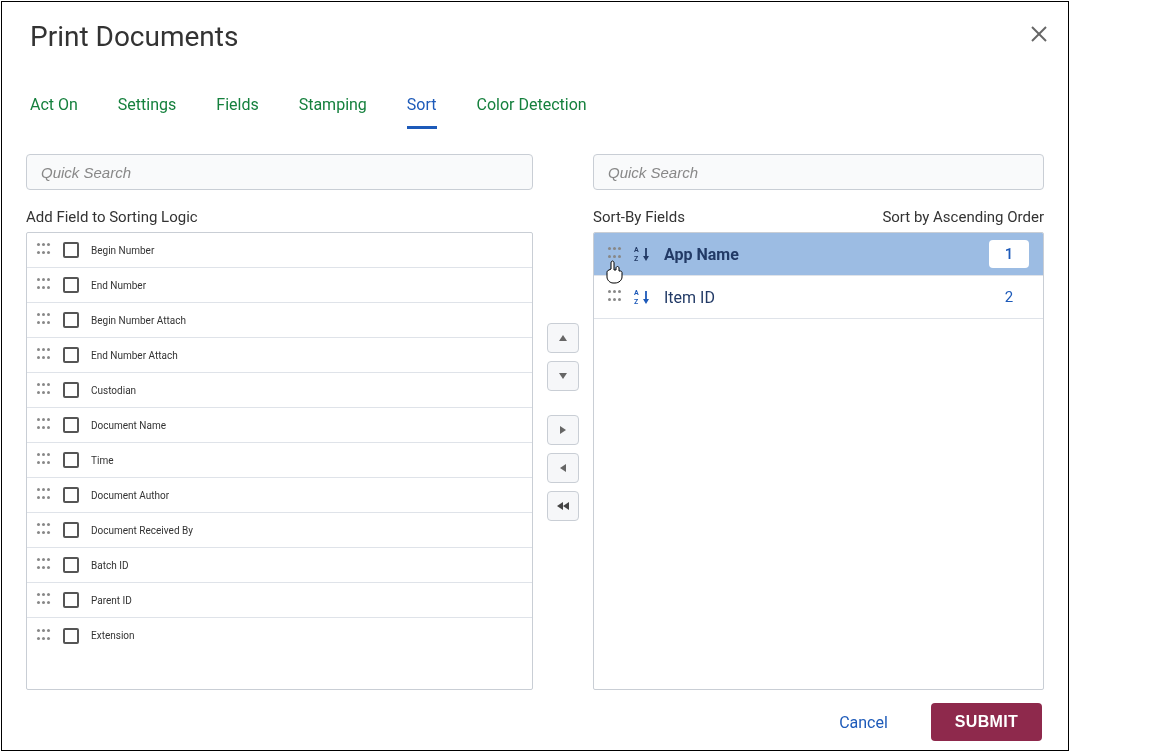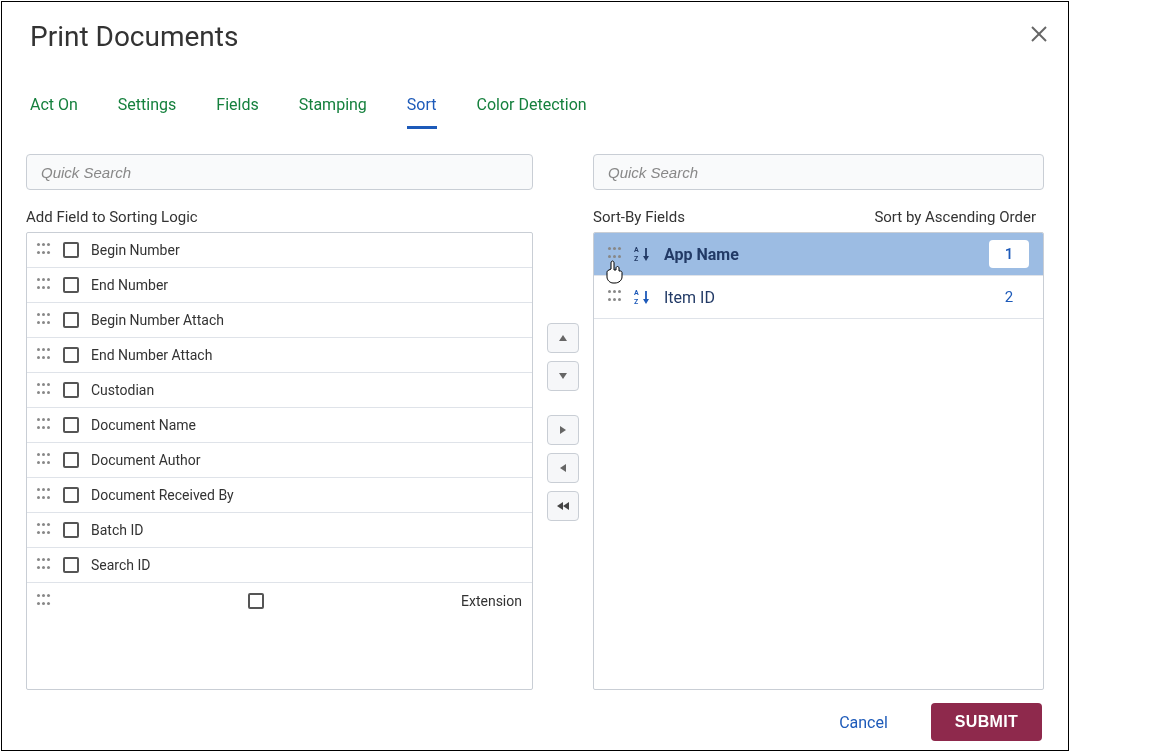--- a/index.html
+++ b/index.html
@@ -13,28 +13,28 @@
   .tabs { display: flex; gap: 40px; padding: 0 28px; border-bottom: 1px solid transparent; margin-top: 28px; }
   .tab { font-size: 16px; color: #15803d; padding: 4px 0 12px 0; cursor: pointer; border-bottom: 3px solid transparent; }
   .tab.active { color: #1d5ab9; border-bottom-color: #1d5ab9; }
   .body { display: flex; padding: 24px 24px 0 24px; gap: 8px; height: 560px; }
   .col-left { width: 507px; display: flex; flex-direction: column; }
   .col-mid { width: 44px; display: flex; flex-direction: column; gap: 8px; justify-content: center; align-items: center; }
   .col-right { flex: 1; display: flex; flex-direction: column; }
   .search { width: 100%; height: 36px; border: 1px solid #c9ced5; border-radius: 4px; padding: 0 14px; font-size: 15px; font-style: italic; color: #555; background: #f9fafb; }
   .search::placeholder { color: #888; font-style: italic; }
   .panel-label { font-size: 15px; color: #333; margin: 18px 0 6px 0; }
-  .right-labels { display: flex; justify-content: space-between; margin: 18px 8px 6px 0; font-size: 15px; color: #333; }
+  .right-labels { display: flex; justify-content: space-between; margin: 18px 0 6px 0; font-size: 15px; color: #333; }
   .list { border: 1px solid #c9ced5; border-radius: 2px; flex: 1; overflow-y: scroll; overflow-x: hidden; }
   .right-list { border: 1px solid #c9ced5; border-radius: 2px; flex: 1; overflow: hidden; }
   .list::-webkit-scrollbar { width: 12px; }
   .list::-webkit-scrollbar-track { background: #f1f1f1; }
   .list::-webkit-scrollbar-thumb { background: #b4b6ba; border-radius: 6px; }
-  .row { display: flex; align-items: center; height: 35px; border-bottom: 1px solid #dfe3e9; padding: 0 10px; gap: 12px; font-size: 14px; color: #333; }
-  .row:last-child { border-bottom: none; justify-content: space-between; }
+  .row { display: flex; align-items: center; height: 35px; border-bottom: 1px solid #dfe3e9; padding: 0 10px; gap: 12px; font-size: 10px; color: #333; }
+  .row:last-child { border-bottom: none; }
   .drag { width: 14px; height: 14px; display: inline-flex; flex-wrap: wrap; gap: 2px; cursor: grab; flex-shrink: 0; }
   .drag span { width: 3px; height: 3px; background: #888; border-radius: 50%; }
   .checkbox { width: 16px; height: 16px; border: 2px solid #555; border-radius: 2px; cursor: pointer; flex-shrink: 0; }
   .sort-row { display: flex; align-items: center; height: 43px; border-bottom: 1px solid #dfe3e9; padding: 0 14px; gap: 12px; font-size: 16px; }
   .sort-row.selected { background: #9cbce3; color: #223a66; }
   .sort-row .sort-label { flex: 1; color: #223a66; }
   .sort-row.selected .sort-label { color: #223a66; font-weight: 700; }
   .sort-order { width: 40px; height: 28px; display: inline-flex; align-items: center; justify-content: center; font-size: 15px; color: #1d5ab9; }
   .sort-row.selected .sort-order { background: #fff; border-radius: 4px; color: #1d5ab9; font-weight: 500; }
   .az-icon { width: 18px; height: 18px; flex-shrink: 0; }
@@ -149,20 +149,32 @@
           <div class="row">
             <span class="drag">
               <span></span>
               <span></span>
               <span></span>
               <span></span>
               <span></span>
               <span></span>
             </span>
             <span class="checkbox"></span>
+            <span>Time</span>
+          </div>
+          <div class="row">
+            <span class="drag">
+              <span></span>
+              <span></span>
+              <span></span>
+              <span></span>
+              <span></span>
+              <span></span>
+            </span>
+            <span class="checkbox"></span>
             <span>Document Author</span>
           </div>
           <div class="row">
             <span class="drag">
               <span></span>
               <span></span>
               <span></span>
               <span></span>
               <span></span>
               <span></span>
@@ -185,21 +197,21 @@
           <div class="row">
             <span class="drag">
               <span></span>
               <span></span>
               <span></span>
               <span></span>
               <span></span>
               <span></span>
             </span>
             <span class="checkbox"></span>
-            <span>Search ID</span>
+            <span>Parent ID</span>
           </div>
           <div class="row">
             <span class="drag">
               <span></span>
               <span></span>
               <span></span>
               <span></span>
               <span></span>
               <span></span>
             </span>

